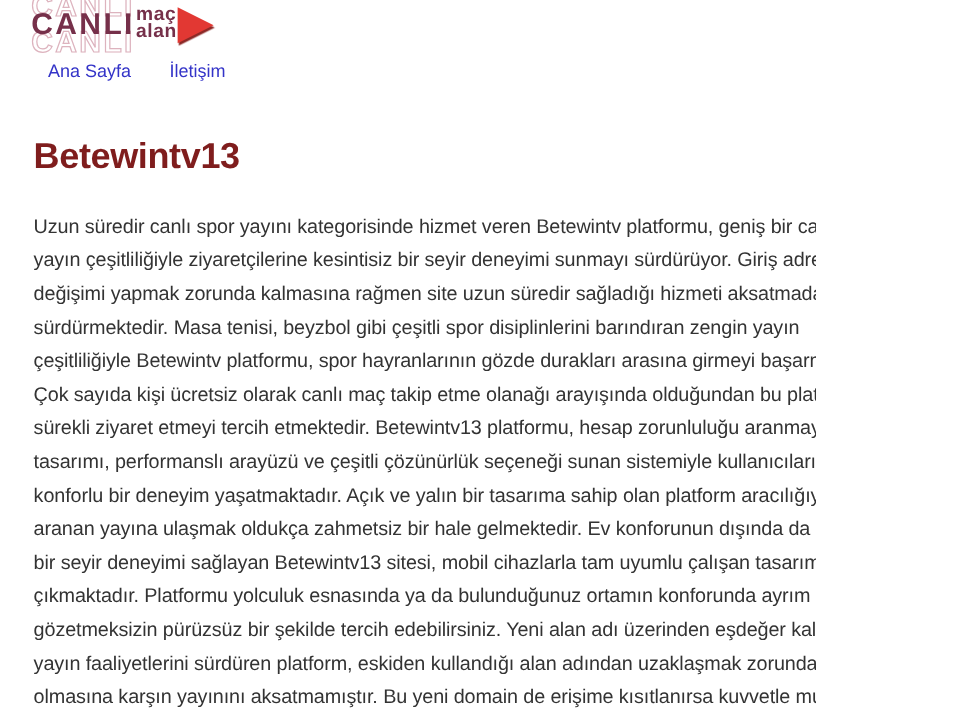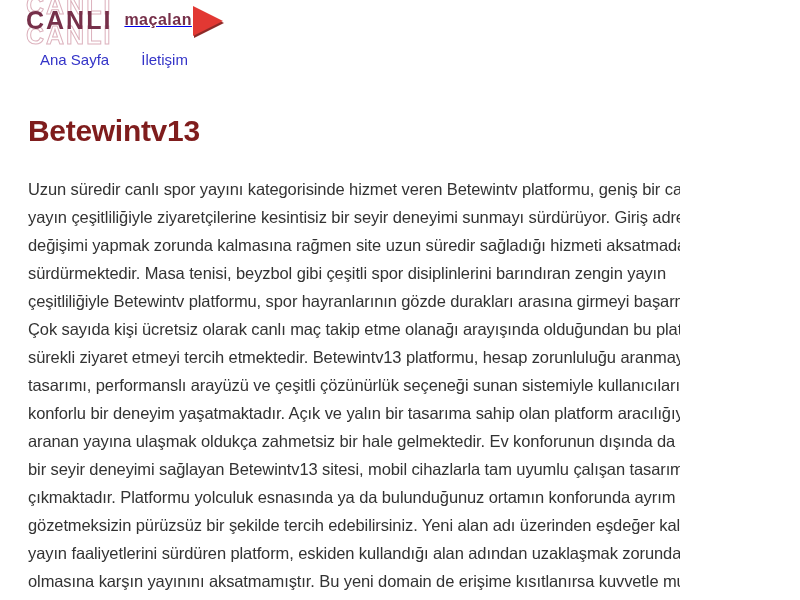--- a/index.html
+++ b/index.html
@@ -40,24 +40,23 @@
     font-family: "Liberation Sans", sans-serif;
   }
   .canli-line.solid { color: #76304a; z-index: 2; }
   .canli-line.outline {
     color: transparent;
     -webkit-text-stroke: 1px #ddb3be;
     text-stroke: 1px #ddb3be;
   }
   .tagline {
     display: flex;
-    flex-direction: row;
-    margin-left: 12px;
+    flex-direction: column;
+    margin-left: 1px;
     margin-top: -2px;
-    text-decoration: underline;
   }
   .tagline span {
     font-weight: 800;
     font-size: 16px;
     line-height: 14px;
     color: #76304a;
     letter-spacing: 0.5px;
   }
   .tagline .tag-izle { align-self: flex-end; }
   .play-triangle {

